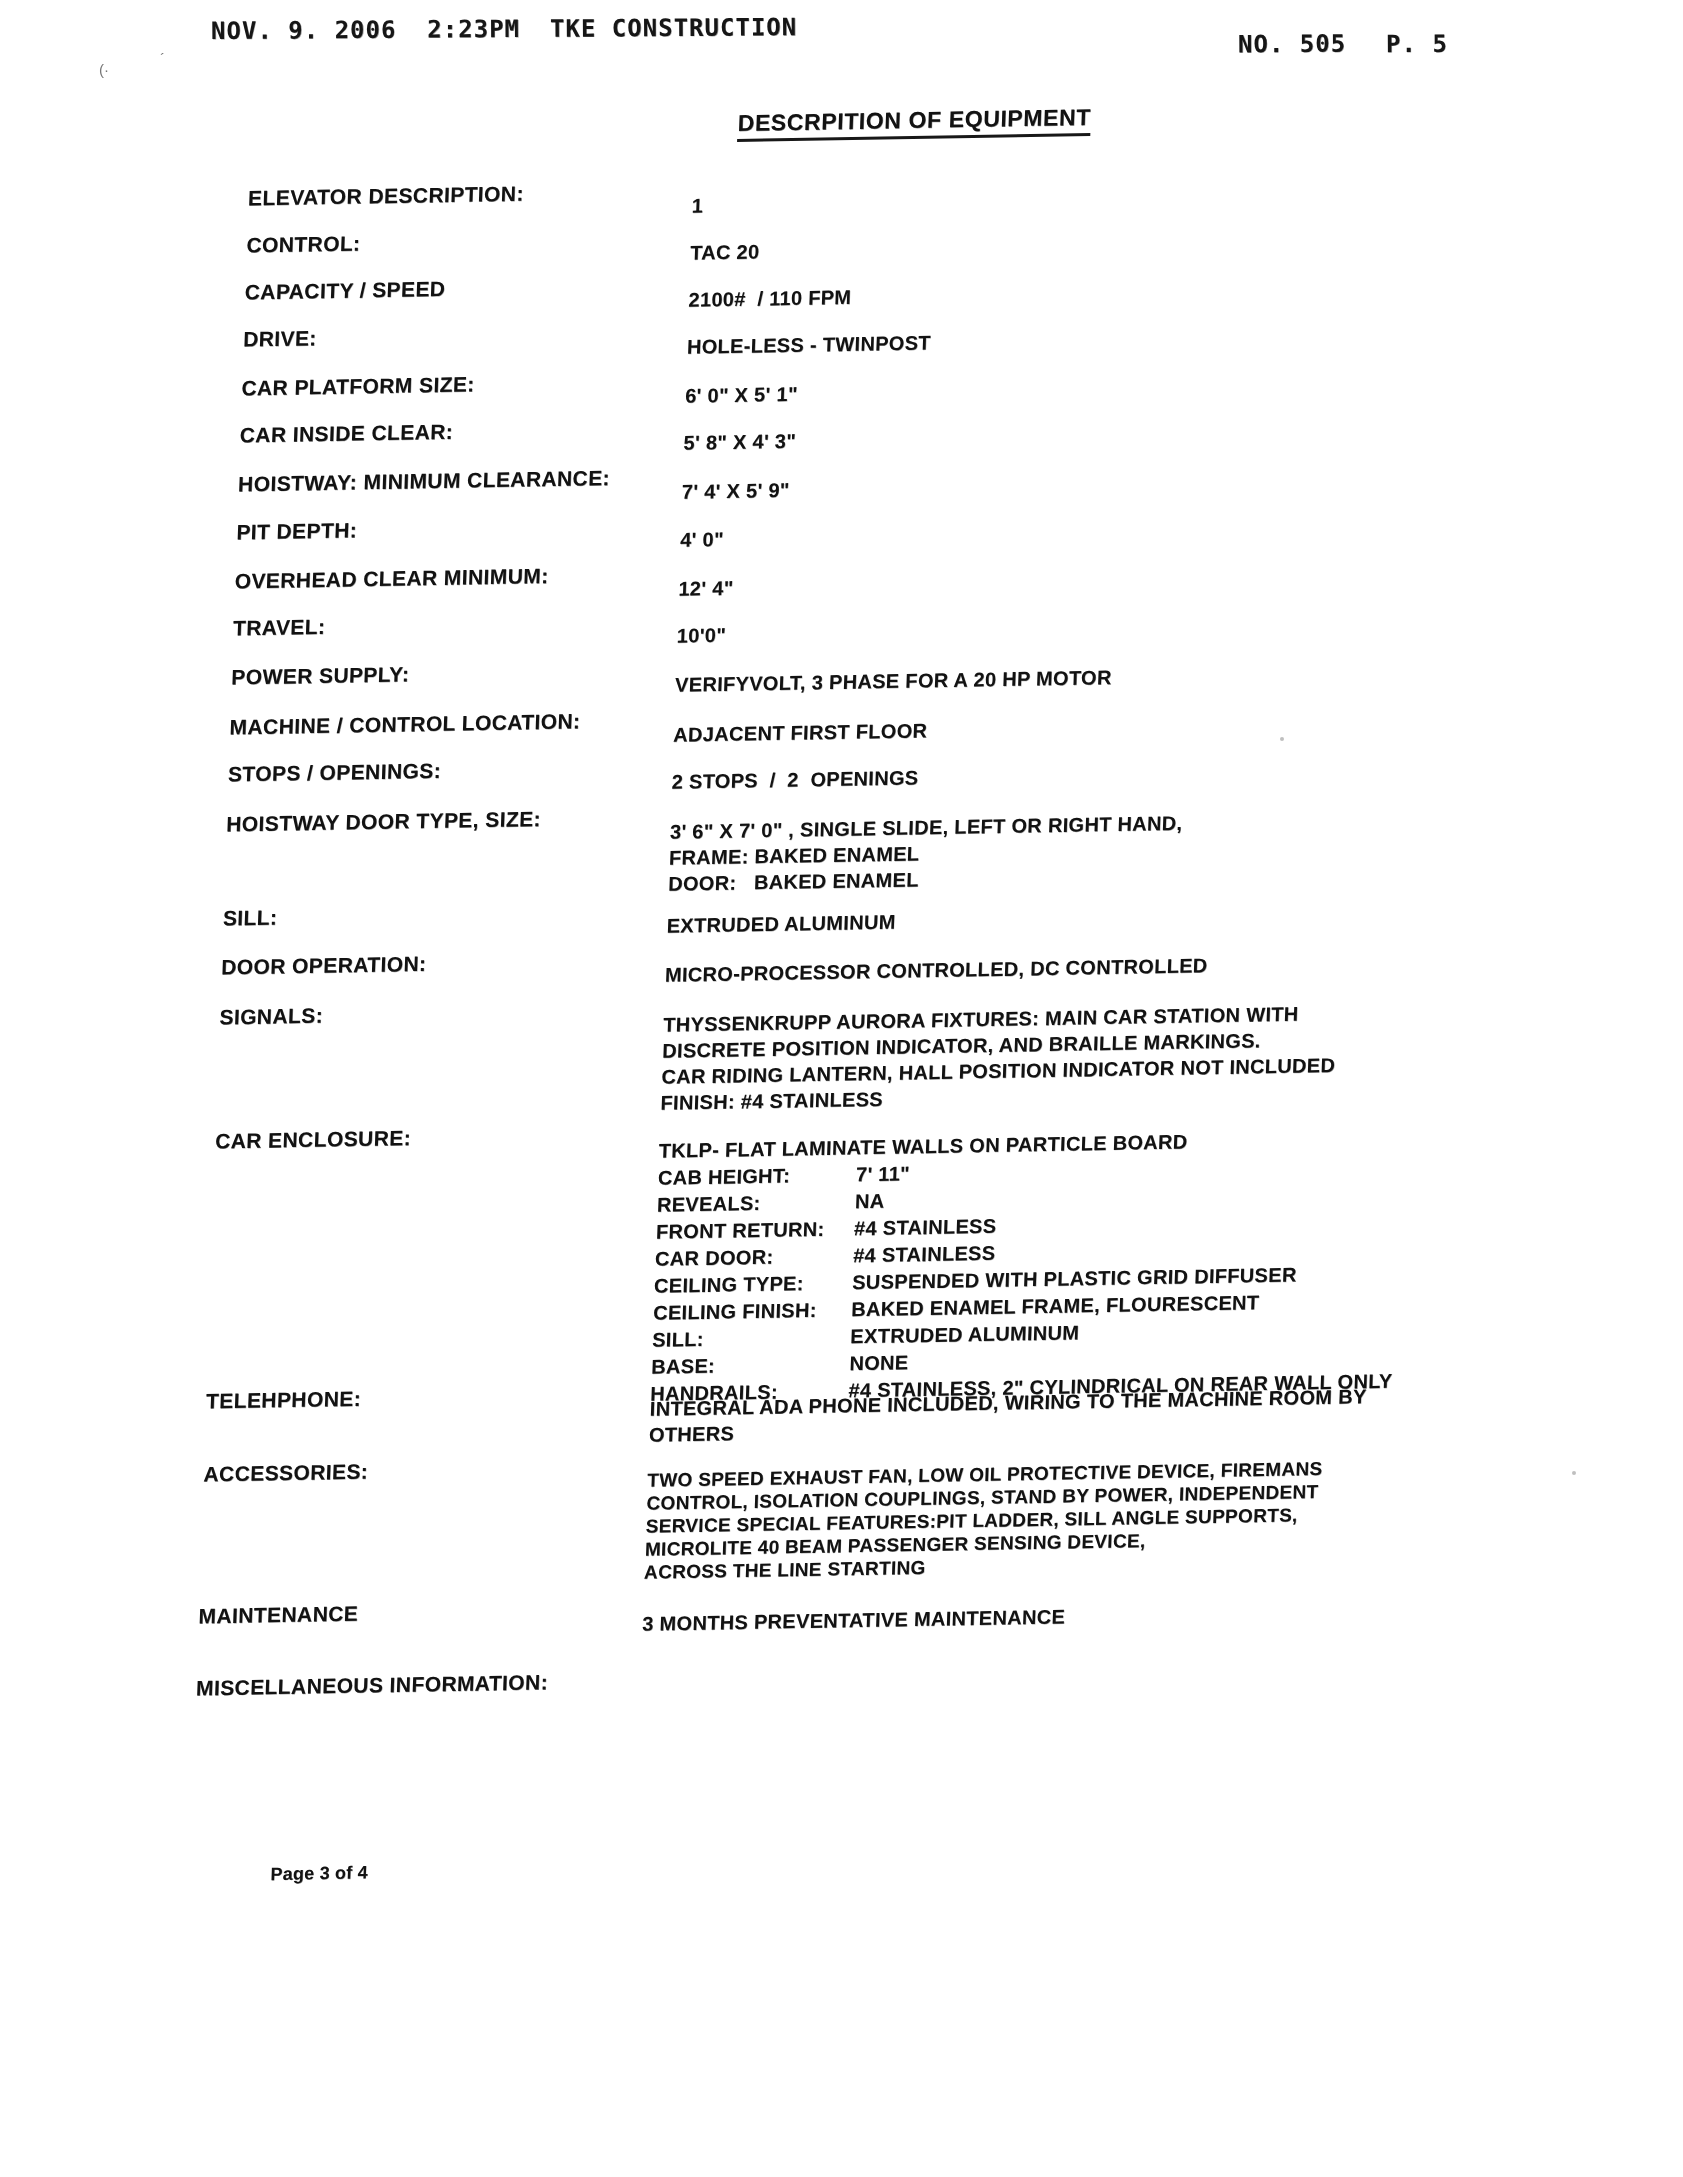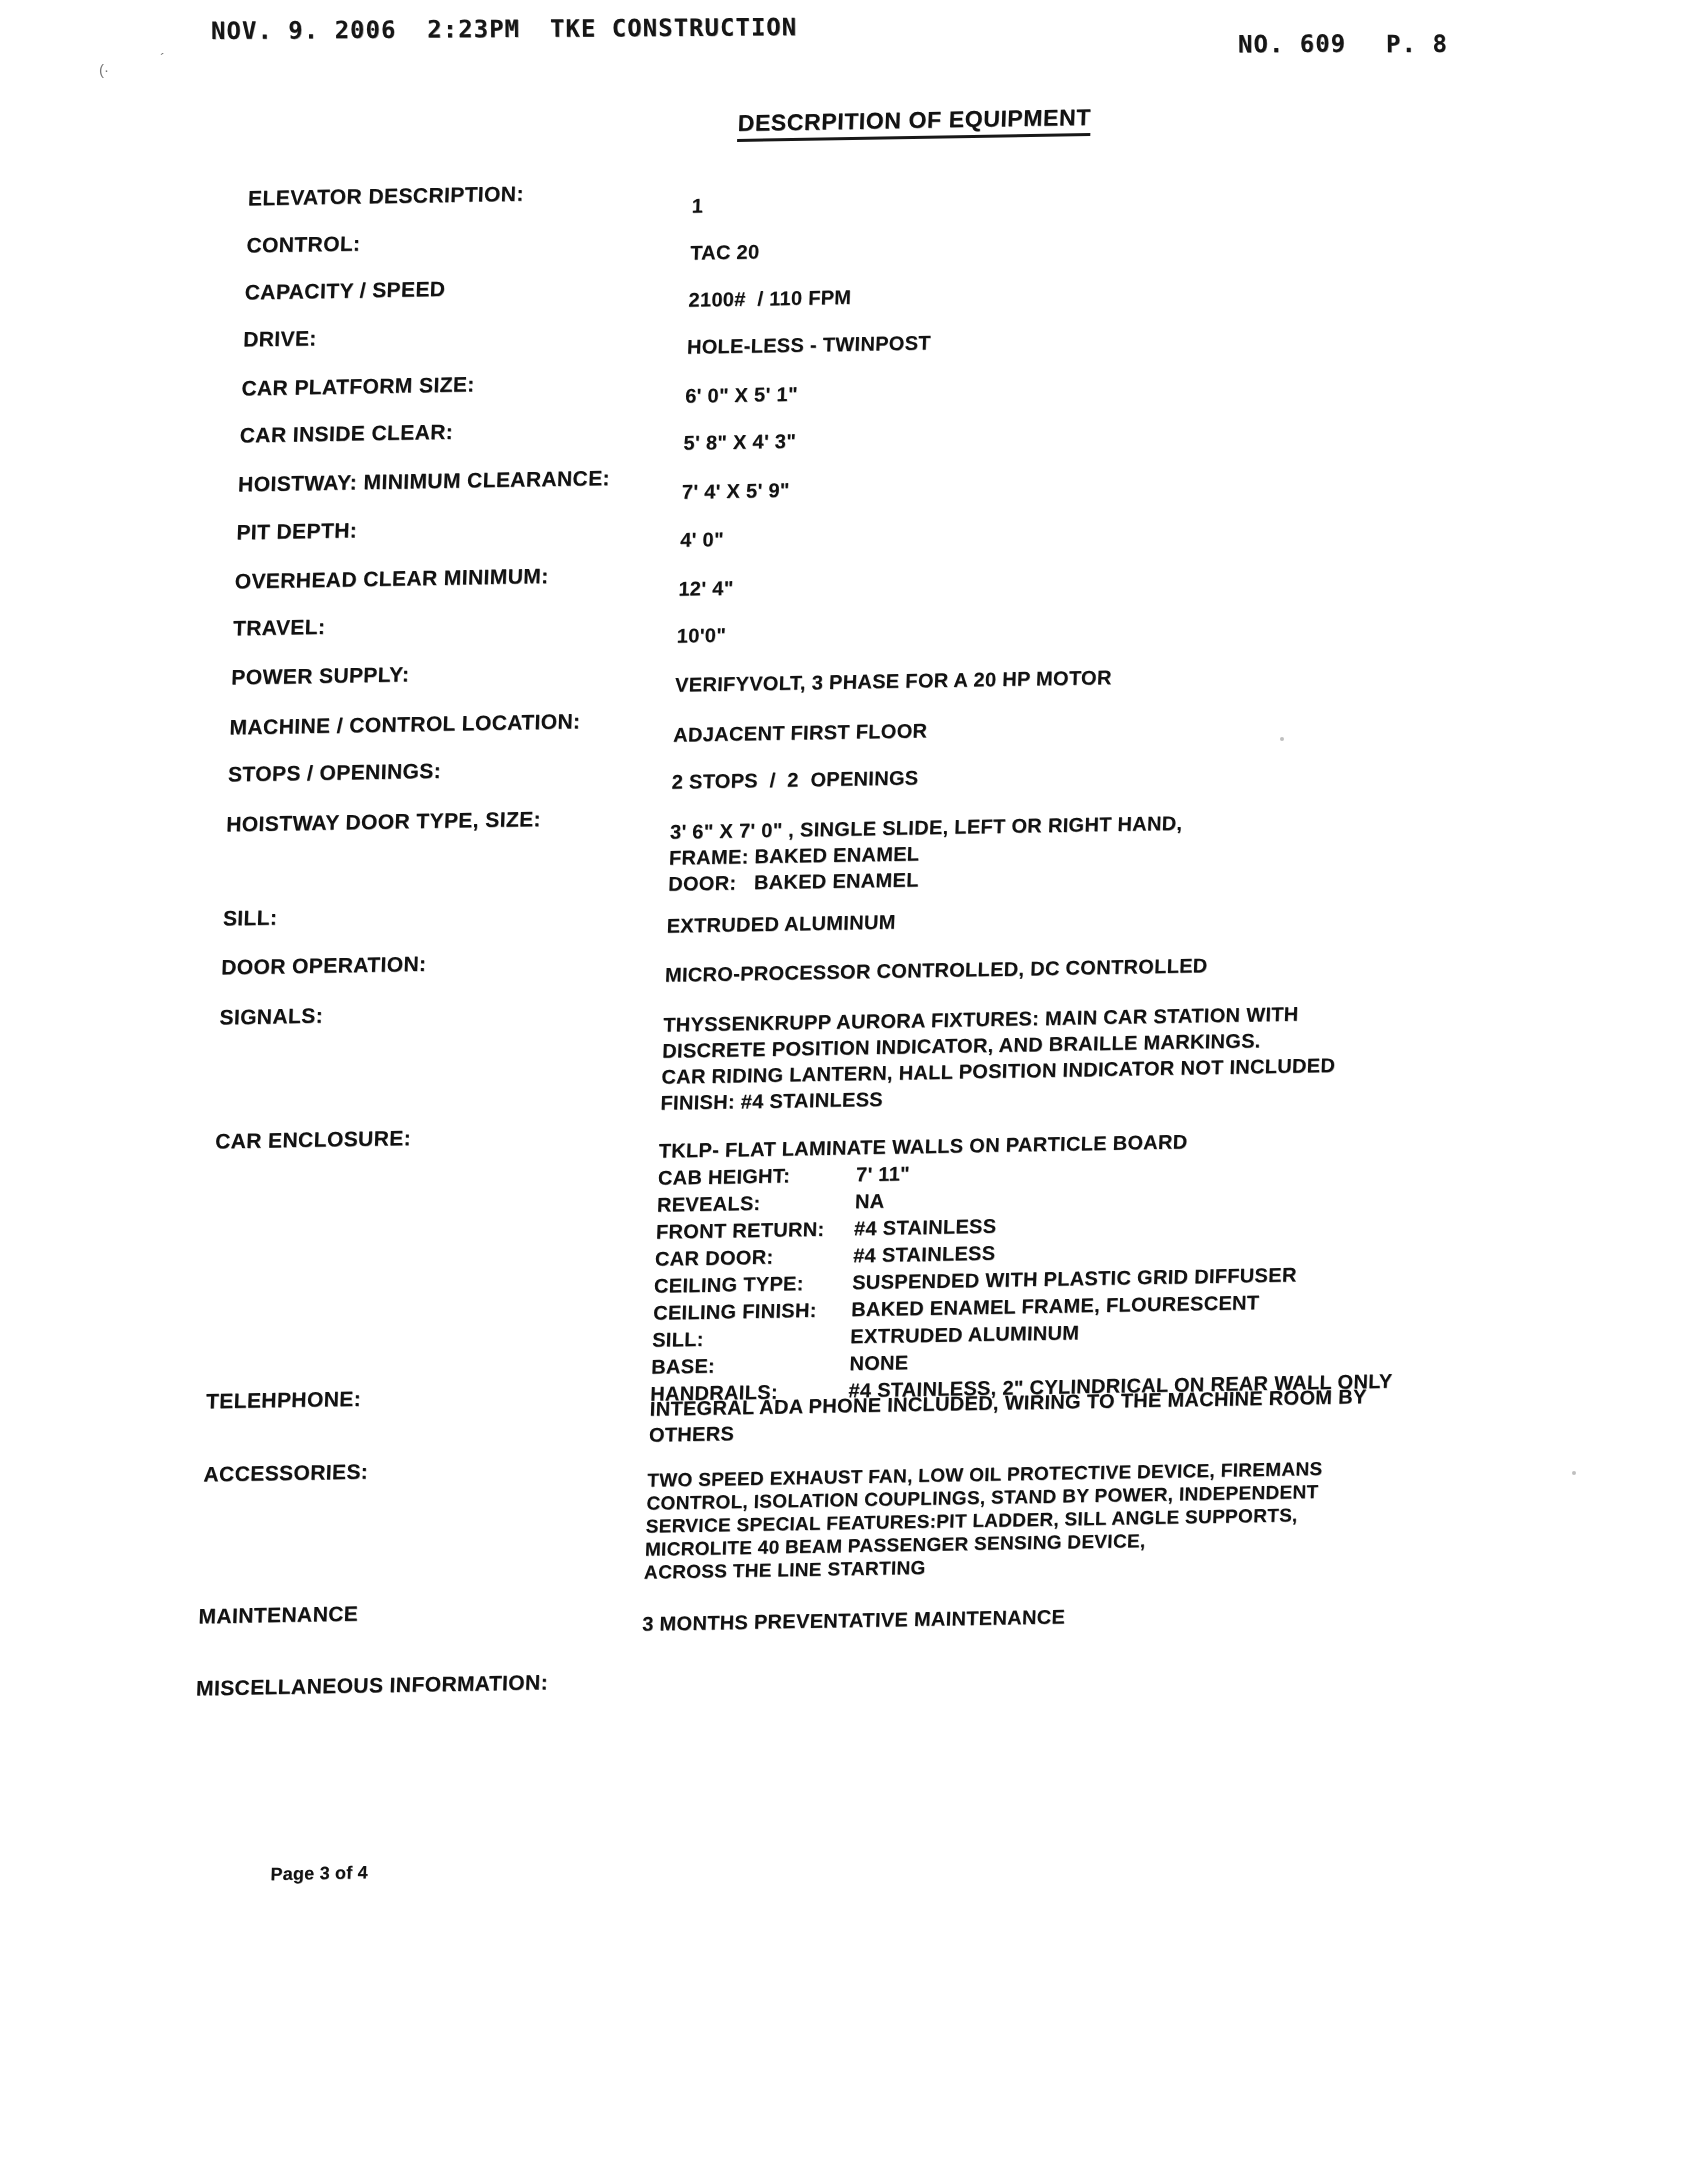--- a/index.html
+++ b/index.html
@@ -51,22 +51,22 @@
   }
 </style>
 </head>
 <body>
 
 <div class="sheet">
 
   <div class="fax-header">
     <span style="left:211px;top:16px">NOV. 9. 2006  2:23PM</span>
     <span style="left:550px;top:14px">TKE CONSTRUCTION</span>
-    <span style="left:1238px;top:30px">NO. 609</span>
-    <span style="left:1386px;top:30px">P. 8</span>
+    <span style="left:1238px;top:30px">NO. 505</span>
+    <span style="left:1386px;top:30px">P. 5</span>
   </div>
 
   <span class="artifact" style="left:99px;top:61px">(·</span>
   <span class="artifact" style="left:160px;top:50px">´</span>
   <div class="speck" style="left:1280px;top:737px"></div>
   <div class="speck" style="left:1572px;top:1471px"></div>
 
   <div class="skew">
 
     <div class="doc-title">DESCRPITION OF EQUIPMENT</div>

